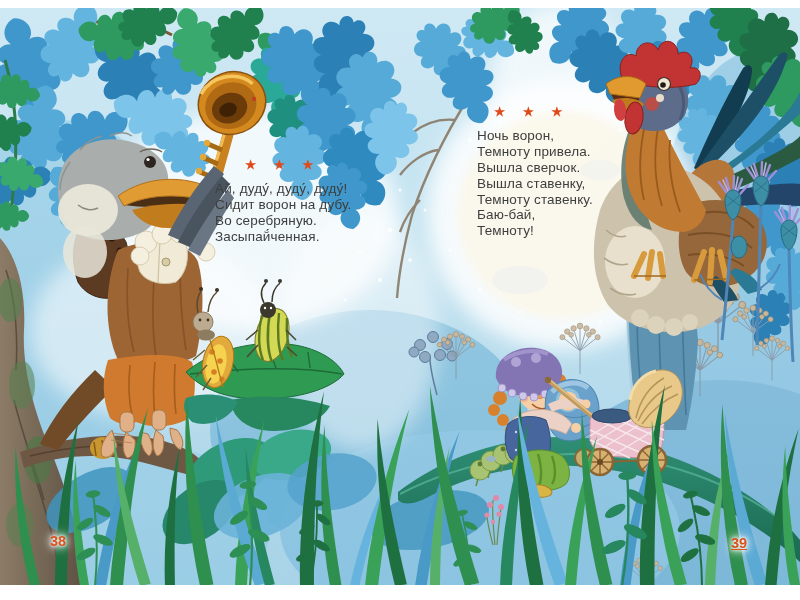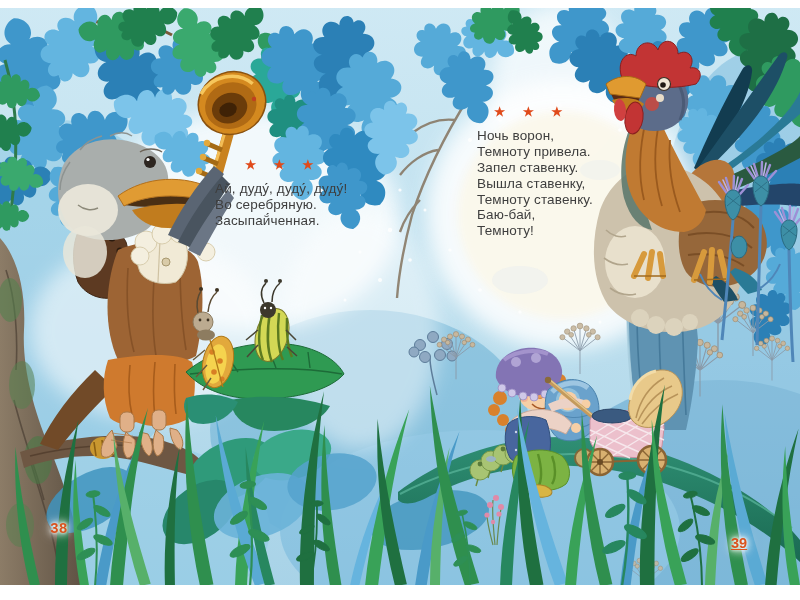--- a/index.html
+++ b/index.html
@@ -590,31 +590,32 @@
     </g>
   </g>
 
   <rect x="0" y="0" width="800" height="8" fill="#ffffff"></rect>
   <rect x="0" y="585" width="800" height="15" fill="#ffffff"></rect>
 </svg>
 
 <div class="poem" style="left:215px;top:158px;">
   <div class="stars" style="margin-left:30px;">★ ★ ★</div>
   <div>Ай, дуду́, дуду́, дуду́!</div>
+  <div>Сидит ворон на дубу.</div>
   <div>Во серебряную.</div>
   <div>Засыпай́ченная.</div>
 </div>
 
 <div class="poem" style="left:477px;top:105px;">
   <div class="stars" style="margin-left:17px;">★ ★ ★</div>
   <div>Ночь ворон,</div>
   <div>Темноту привела.</div>
-  <div>Запел ставенку.</div>
+  <div>Вышла сверчок.</div>
   <div>Вышла ставенку,</div>
   <div>Темноту ставенку.</div>
   <div>Баю-бай,</div>
   <div>Темноту!</div>
 </div>
 
-<div class="pagenum" style="left:50px;top:521px;font-family:Liberation Mono, monospace;">38</div>
+<div class="pagenum" style="left:50px;top:533px;">38</div>
 <div class="pagenum" style="left:731px;top:535px;text-decoration:underline;">39</div>
 
 </div>
 
 </body></html>

